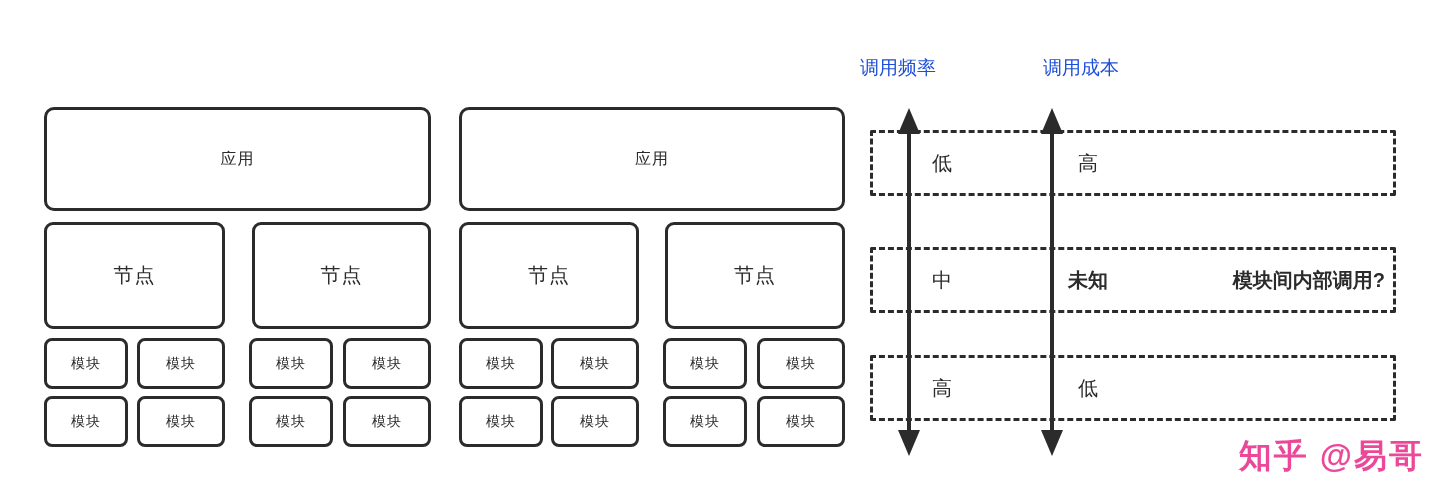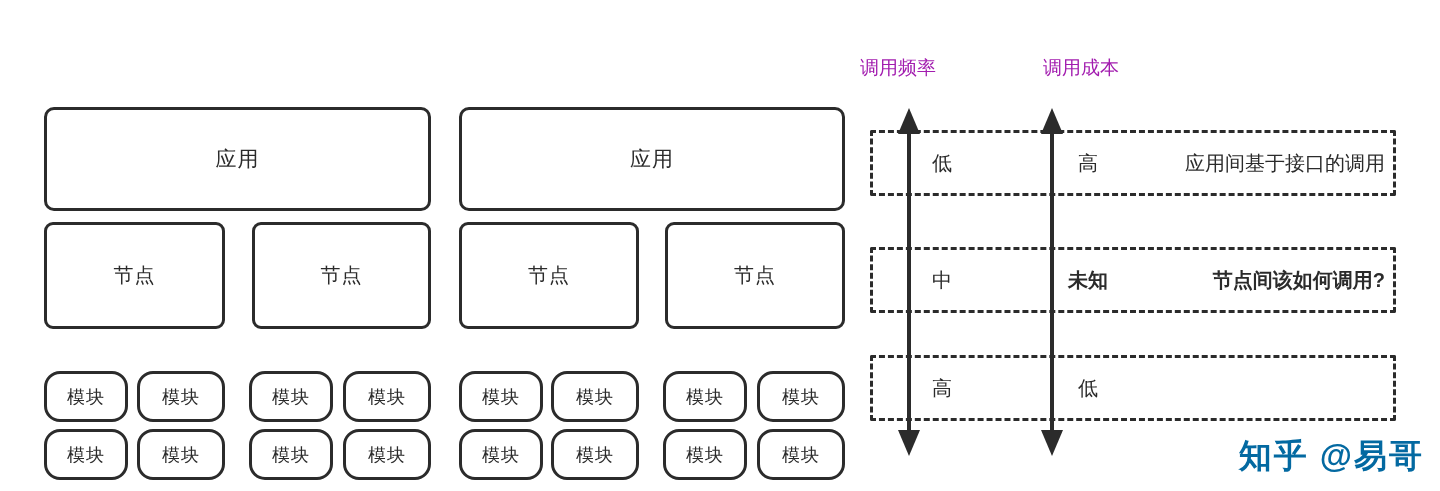--- a/index.html
+++ b/index.html
@@ -25,23 +25,23 @@
     box-sizing: border-box;
     background: #ffffff;
     border: 3px solid #2b2b2b;
     border-radius: 9px;
     display: flex;
     align-items: center;
     justify-content: center;
     color: #2b2b2b;
     letter-spacing: 1px;
   }
-  .box.app   { font-size: 21px; border-radius: 10px; }
+  .box.app   { font-size: 16px; border-radius: 10px; }
   .box.node  { font-size: 20px; border-radius: 9px; }
-  .box.module{ font-size: 18px; border-radius: 16px; border-width: 3px; margin-top: 33px; }
+  .box.module{ font-size: 14px; border-radius: 8px; border-width: 3px; }
 
   
   .dashed-row {
     position: absolute;
     box-sizing: border-box;
     border: 3px dashed #2b2b2b;
     border-radius: 2px;
     background: transparent;
   }
   .cell {
@@ -51,41 +51,41 @@
     white-space: nowrap;
     line-height: 1;
   }
   .cell.bold { font-weight: bold; }
   .cell.right { text-align: right; }
 
   
   .col-header {
     position: absolute;
     font-size: 19px;
-    color: #a21caf;
+    color: #1d4ed8;
     white-space: nowrap;
     line-height: 1;
   }
 
   
   .axis-arrow {
     position: absolute;
     top: 108px;
     width: 40px;
     height: 348px;
   }
 
   
   .watermark {
     position: absolute;
     right: 16px;
     bottom: 12px;
     font-size: 33px;
     font-weight: bold;
-    color: #0369a1;
+    color: #ec4899;
     letter-spacing: 2px;
     white-space: nowrap;
     user-select: none;
   }
 </style>
 </head>
 <body>
 
 <div id="canvas">
 
@@ -123,25 +123,24 @@
 
   <div class="col-header" style="left:860px; top:58px;">调用频率</div>
   <div class="col-header" style="left:1043px; top:58px;">调用成本</div>
 
   <div class="dashed-row" style="left:870px; top:130px; width:526px; height:66px;"></div>
   <div class="dashed-row" style="left:870px; top:247px; width:526px; height:66px;"></div>
   <div class="dashed-row" style="left:870px; top:355px; width:526px; height:66px;"></div>
 
   <div class="cell" style="left:932px; top:153px;">低</div>
   <div class="cell" style="left:1078px; top:153px;">高</div>
-  <div class="cell right" style="left:1000px; top:153px; width:385px;">应用间基于接口的调用</div>
 
   <div class="cell" style="left:932px; top:270px;">中</div>
   <div class="cell" style="left:1068px; top:270px;font-weight:bold;">未知</div>
-  <div class="cell right bold" style="left:1000px; top:270px; width:385px;">节点间该如何调用?</div>
+  <div class="cell right bold" style="left:1000px; top:270px; width:385px;">模块间内部调用?</div>
 
   <div class="cell" style="left:932px; top:378px;">高</div>
   <div class="cell" style="left:1078px; top:378px;">低</div>
 
   <svg class="axis-arrow" style="left:889px;" viewBox="0 0 40 348">
     <line x1="20" y1="18" x2="20" y2="330" stroke="#2b2b2b" stroke-width="4"></line>
     <polygon points="20,0 31,26 9,26" fill="#2b2b2b"></polygon>
     <polygon points="20,348 31,322 9,322" fill="#2b2b2b"></polygon>
   </svg>
 

